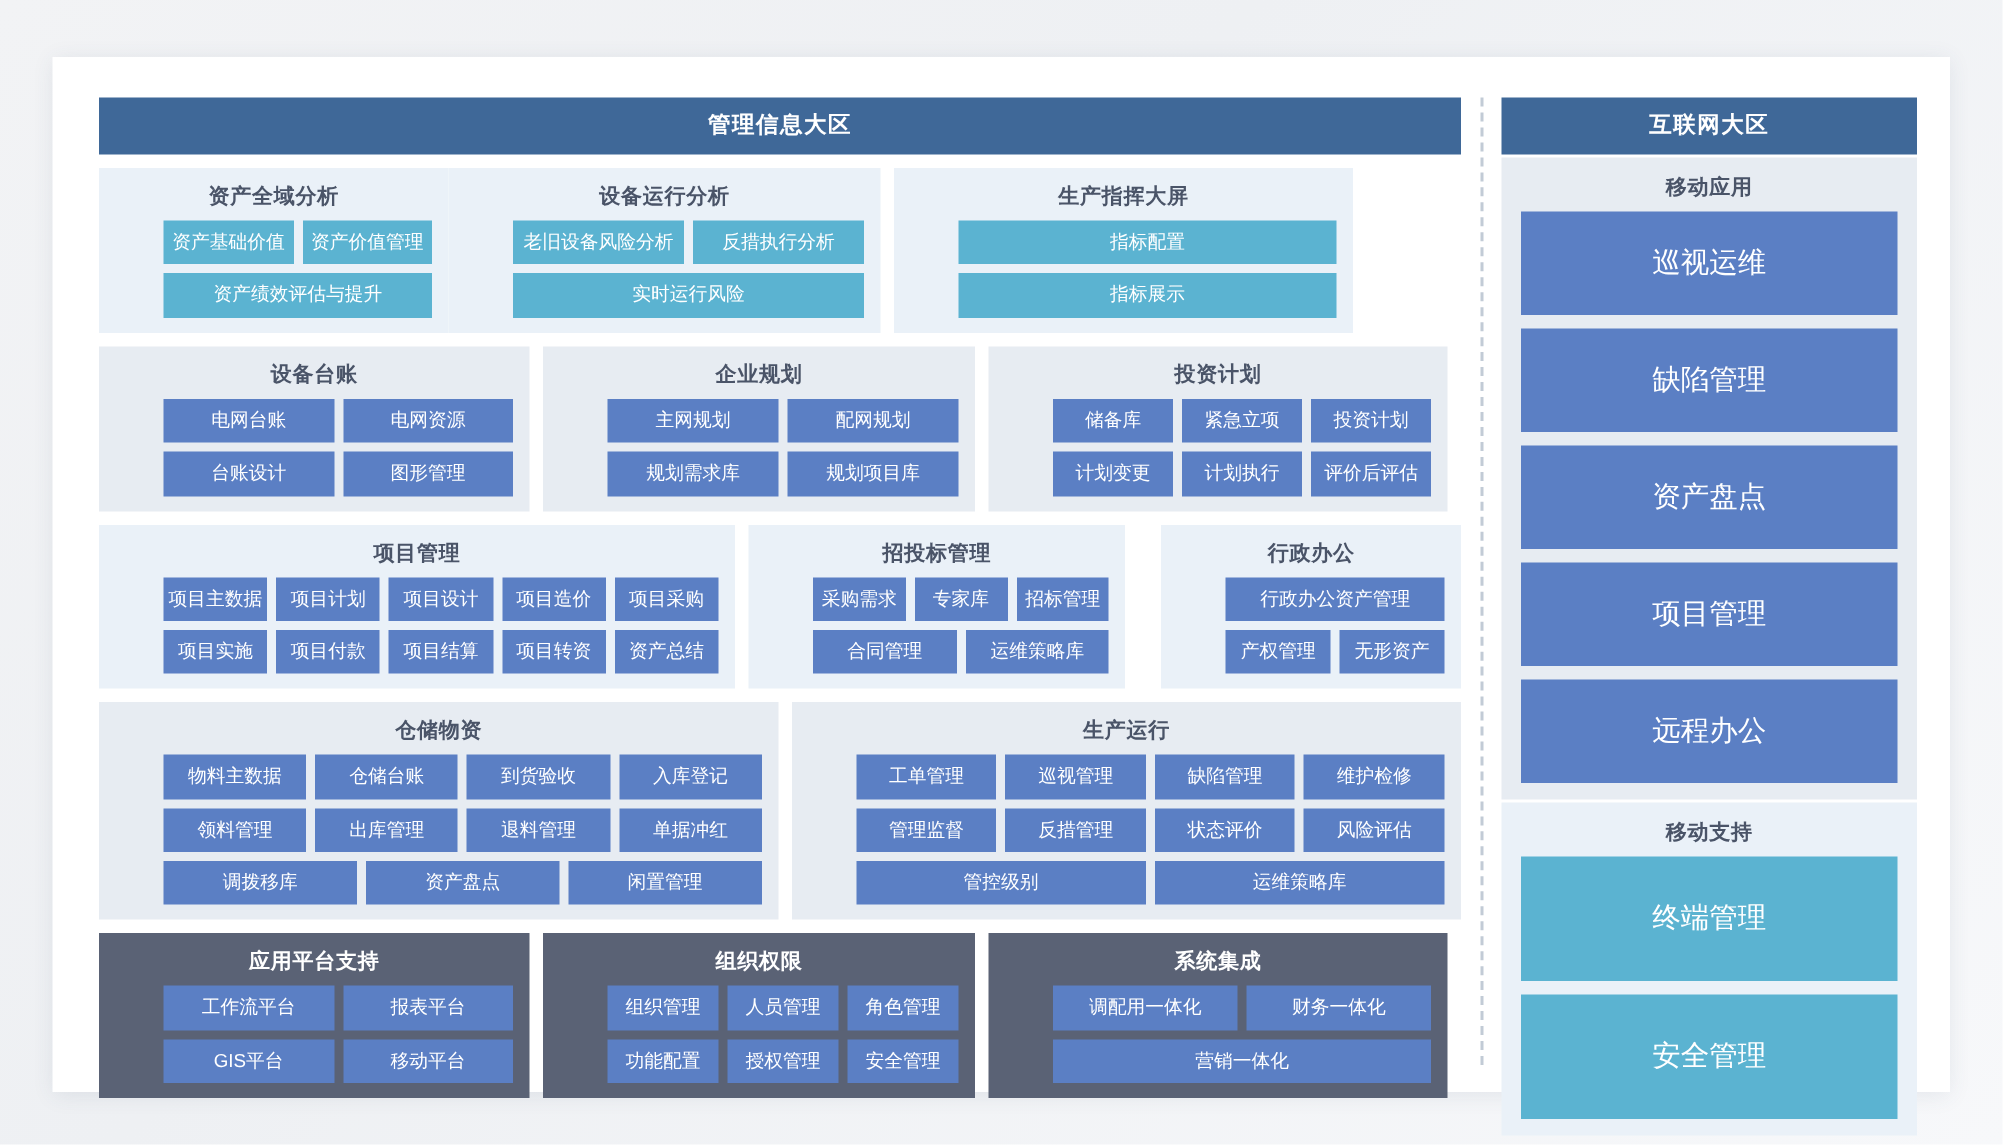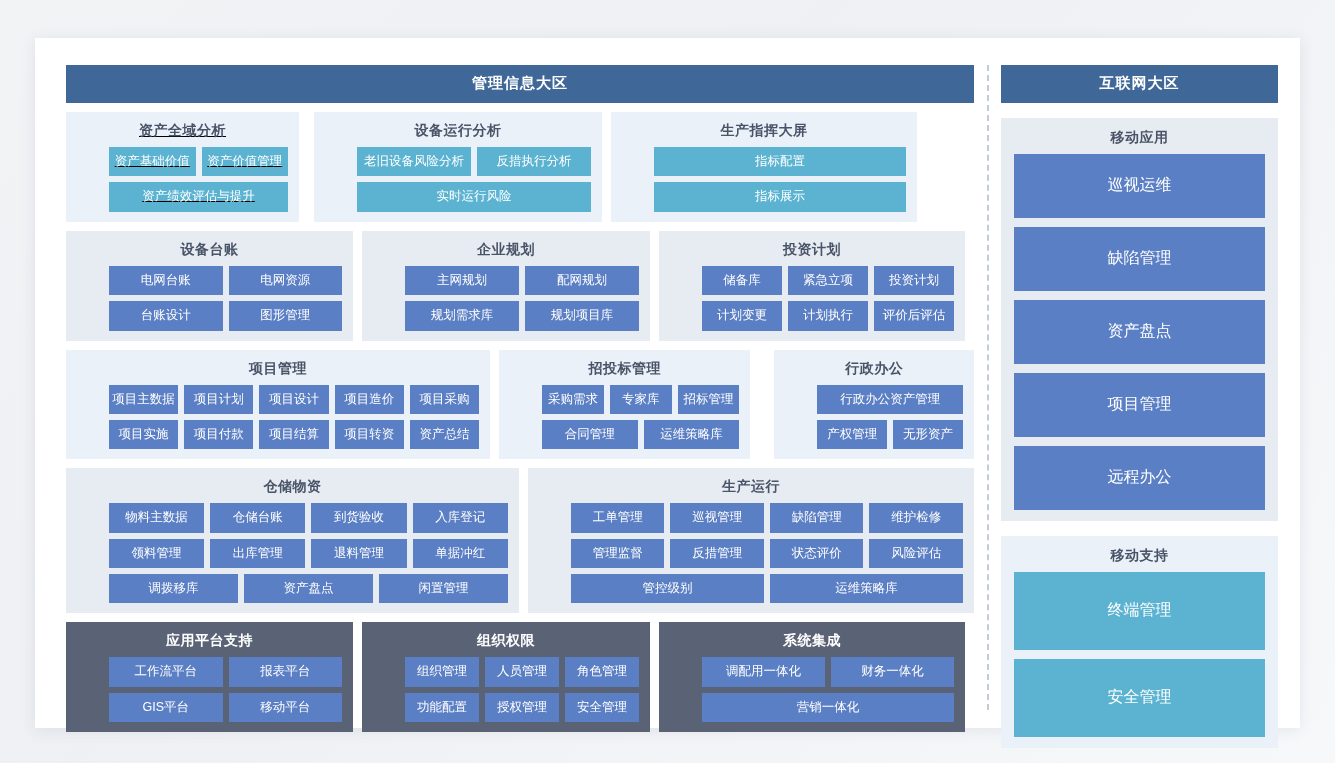--- a/index.html
+++ b/index.html
@@ -118,49 +118,49 @@
     user-select: none;
   }
   .btn.teal { background: #5bb3d1; }
   .btn.blue { background: #5b7fc4; }
 
   
   .tall-card {
     background: #e7ecf2;
     padding: 9px 13px 11px 13px;
     box-sizing: border-box;
-    margin-top: 15px;
+    margin-top: 2px;
     display: flex;
     flex-direction: column;
   }
   .tall-card.light { background: #eaf1f8; }
   .tall-btn {
     color: #ffffff;
-    font-size: 16px;
+    font-size: 19px;
     text-align: center;
     padding: 21px 0 22px 0;
     margin-bottom: 9px;
     box-sizing: border-box;
   }
   .tall-btn:last-child { margin-bottom: 0; }
   .tall-btn.blue { background: #5b7fc4; }
   .tall-btn.teal { background: #5bb3d1; }
   .tall-btn.big { padding: 28px 0 29px 0; }
 </style>
 </head>
 <body>
 
 <div id="page">
   <div id="layout">
 
     <div class="region-left">
       <div class="region-header">管理信息大区</div>
       <div id="left-rows">
           <div class="row">
-            <div class="group" style="width: 233px; margin-right: 15px; text-decoration: underline;">
+            <div class="group" style="width: 233px; margin-right: 0;">
               <div class="group-title">资产全域分析</div>
               <div class="btn-row">
                 <div class="btn teal">资产基础价值</div>
                 <div class="btn teal">资产价值管理</div>
               </div>
               <div class="btn-row">
                 <div class="btn teal">资产绩效评估与提升</div>
               </div>
             </div>
             <div class="group" style="width: 288px; margin-right: 9px;">

